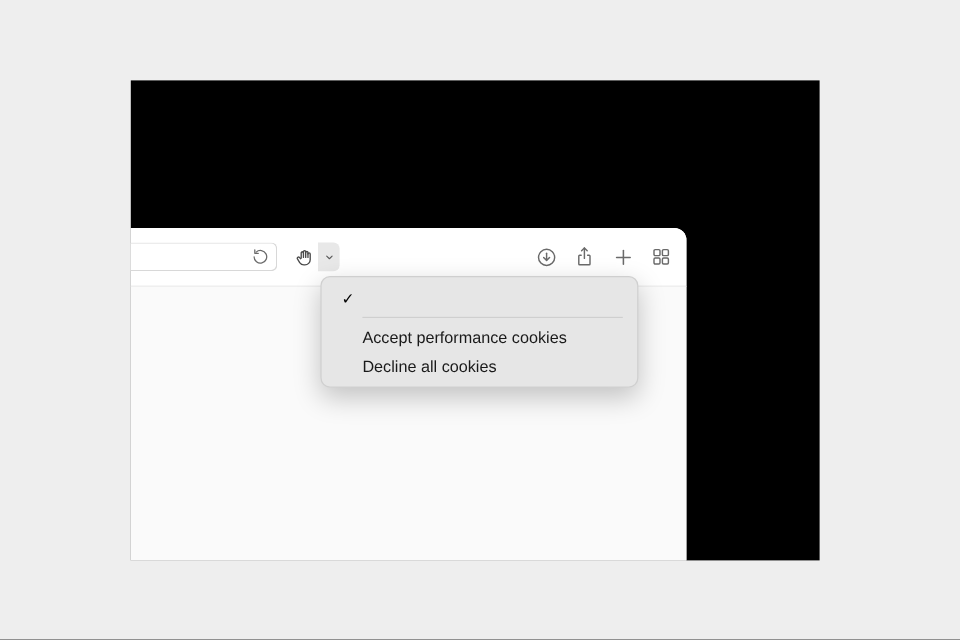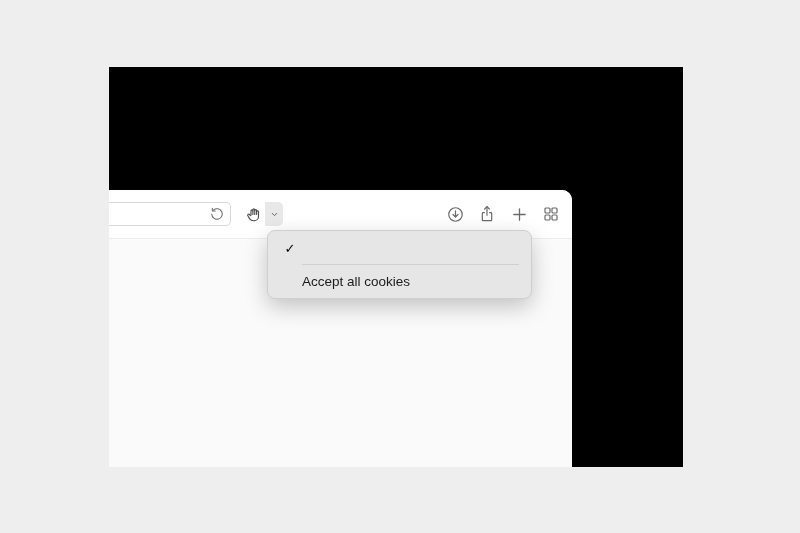--- a/index.html
+++ b/index.html
@@ -231,17 +231,21 @@
 
   <div class="content-area"></div>
 
   <div class="dropdown">
     <div class="dropdown-item">
       <span class="check-col">✓</span>
     </div>
     <div class="dropdown-sep"></div>
     <div class="dropdown-item">
       <span class="check-col"></span>
-      <span class="item-label">Accept all cookies</span>
+      <span class="item-label">Accept performance cookies</span>
+    </div>
+    <div class="dropdown-item">
+      <span class="check-col"></span>
+      <span class="item-label">Decline all cookies</span>
     </div>
   </div>
 
 </div>
 
 </body></html>

